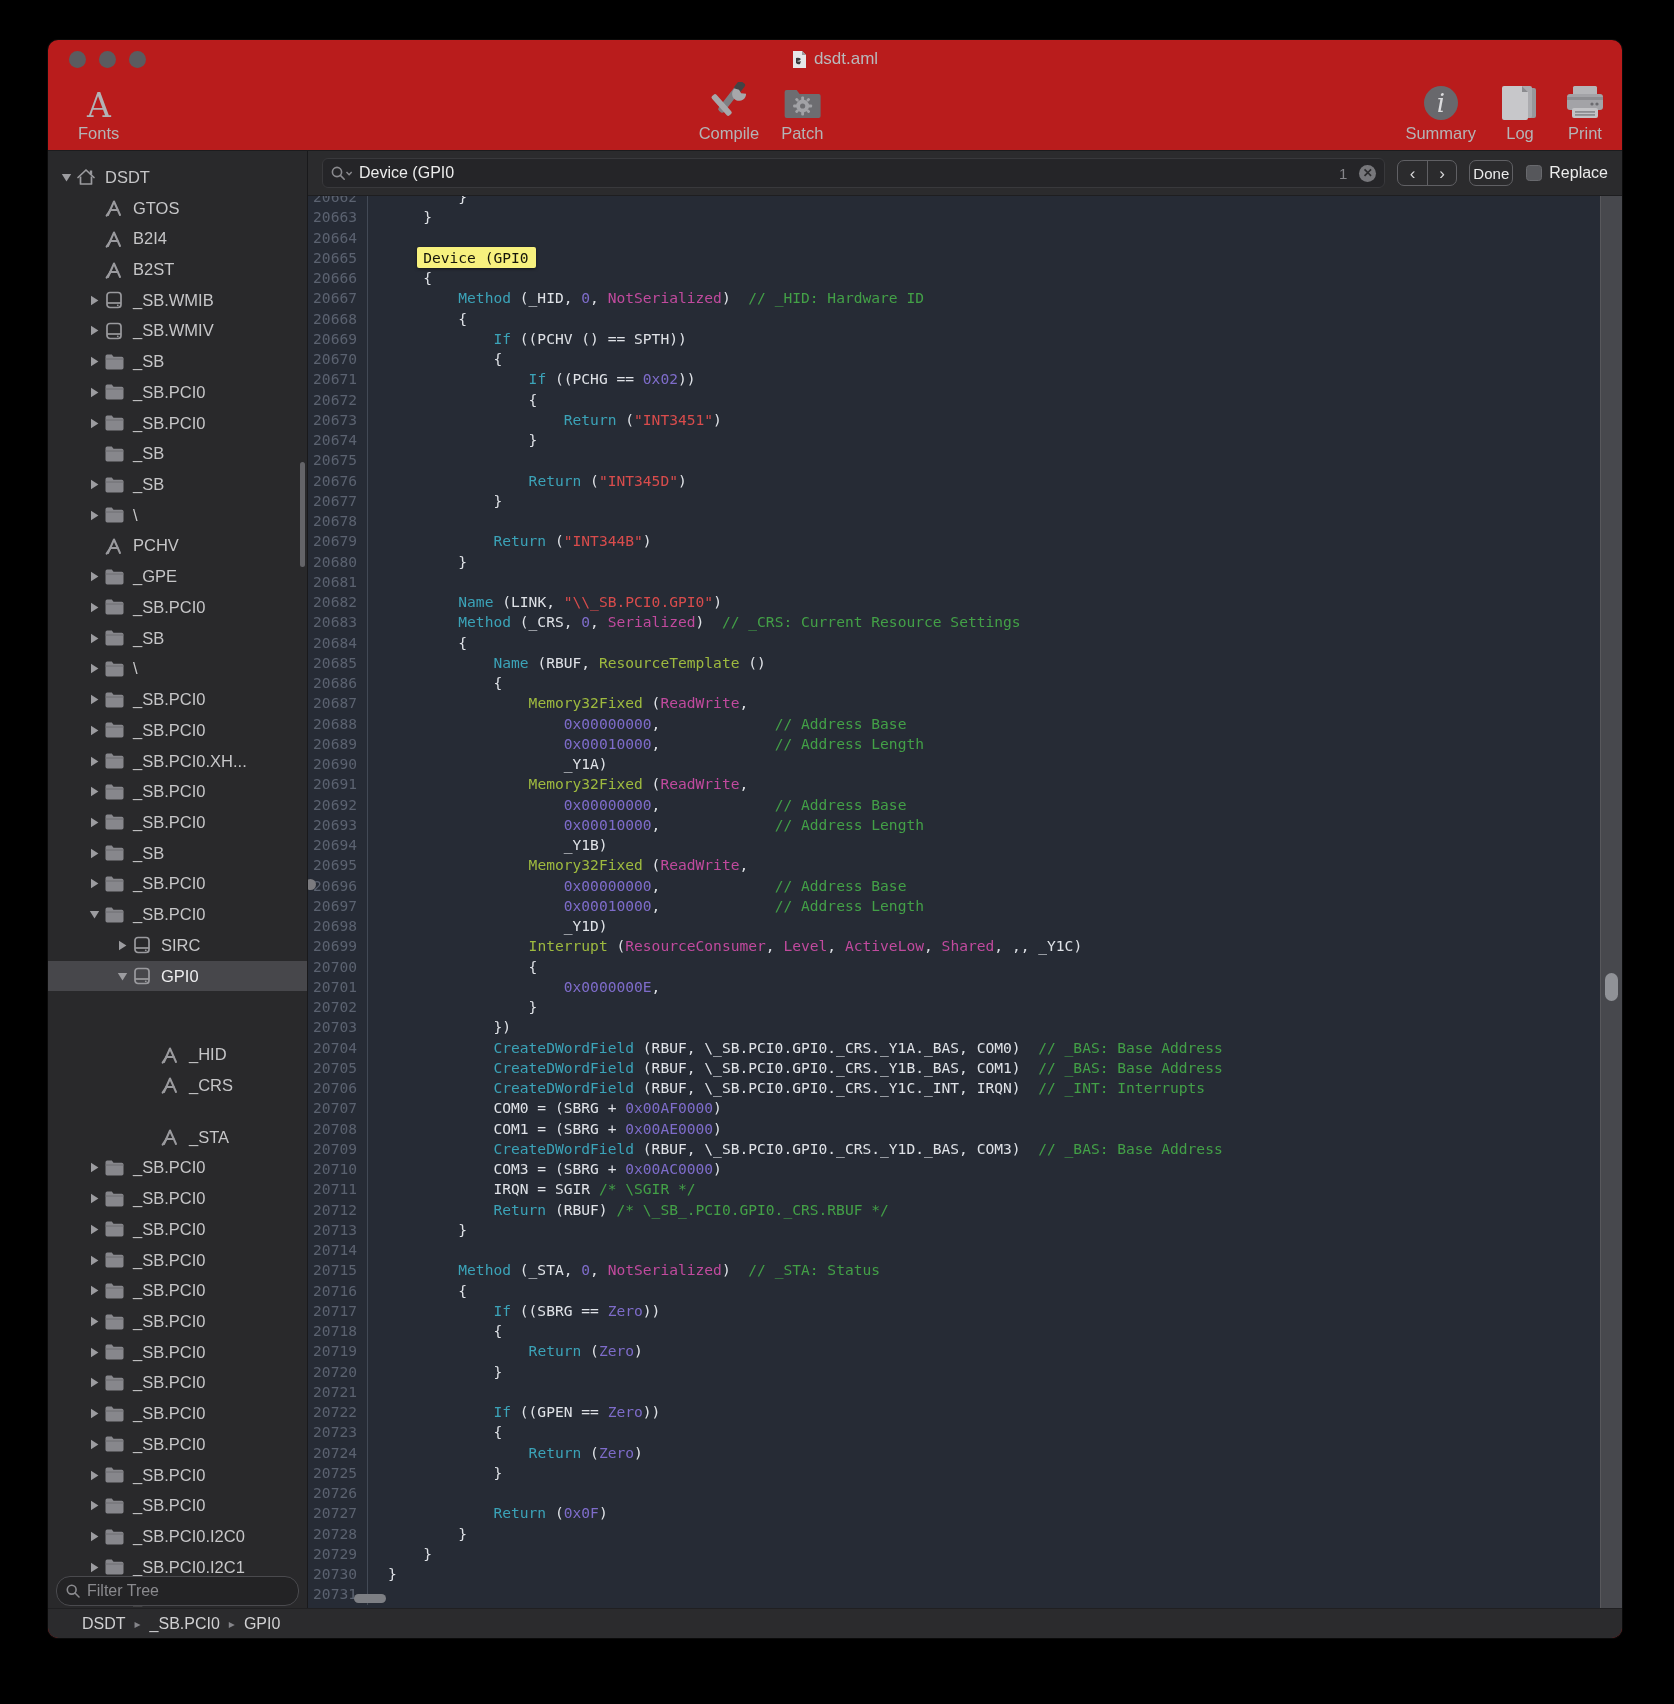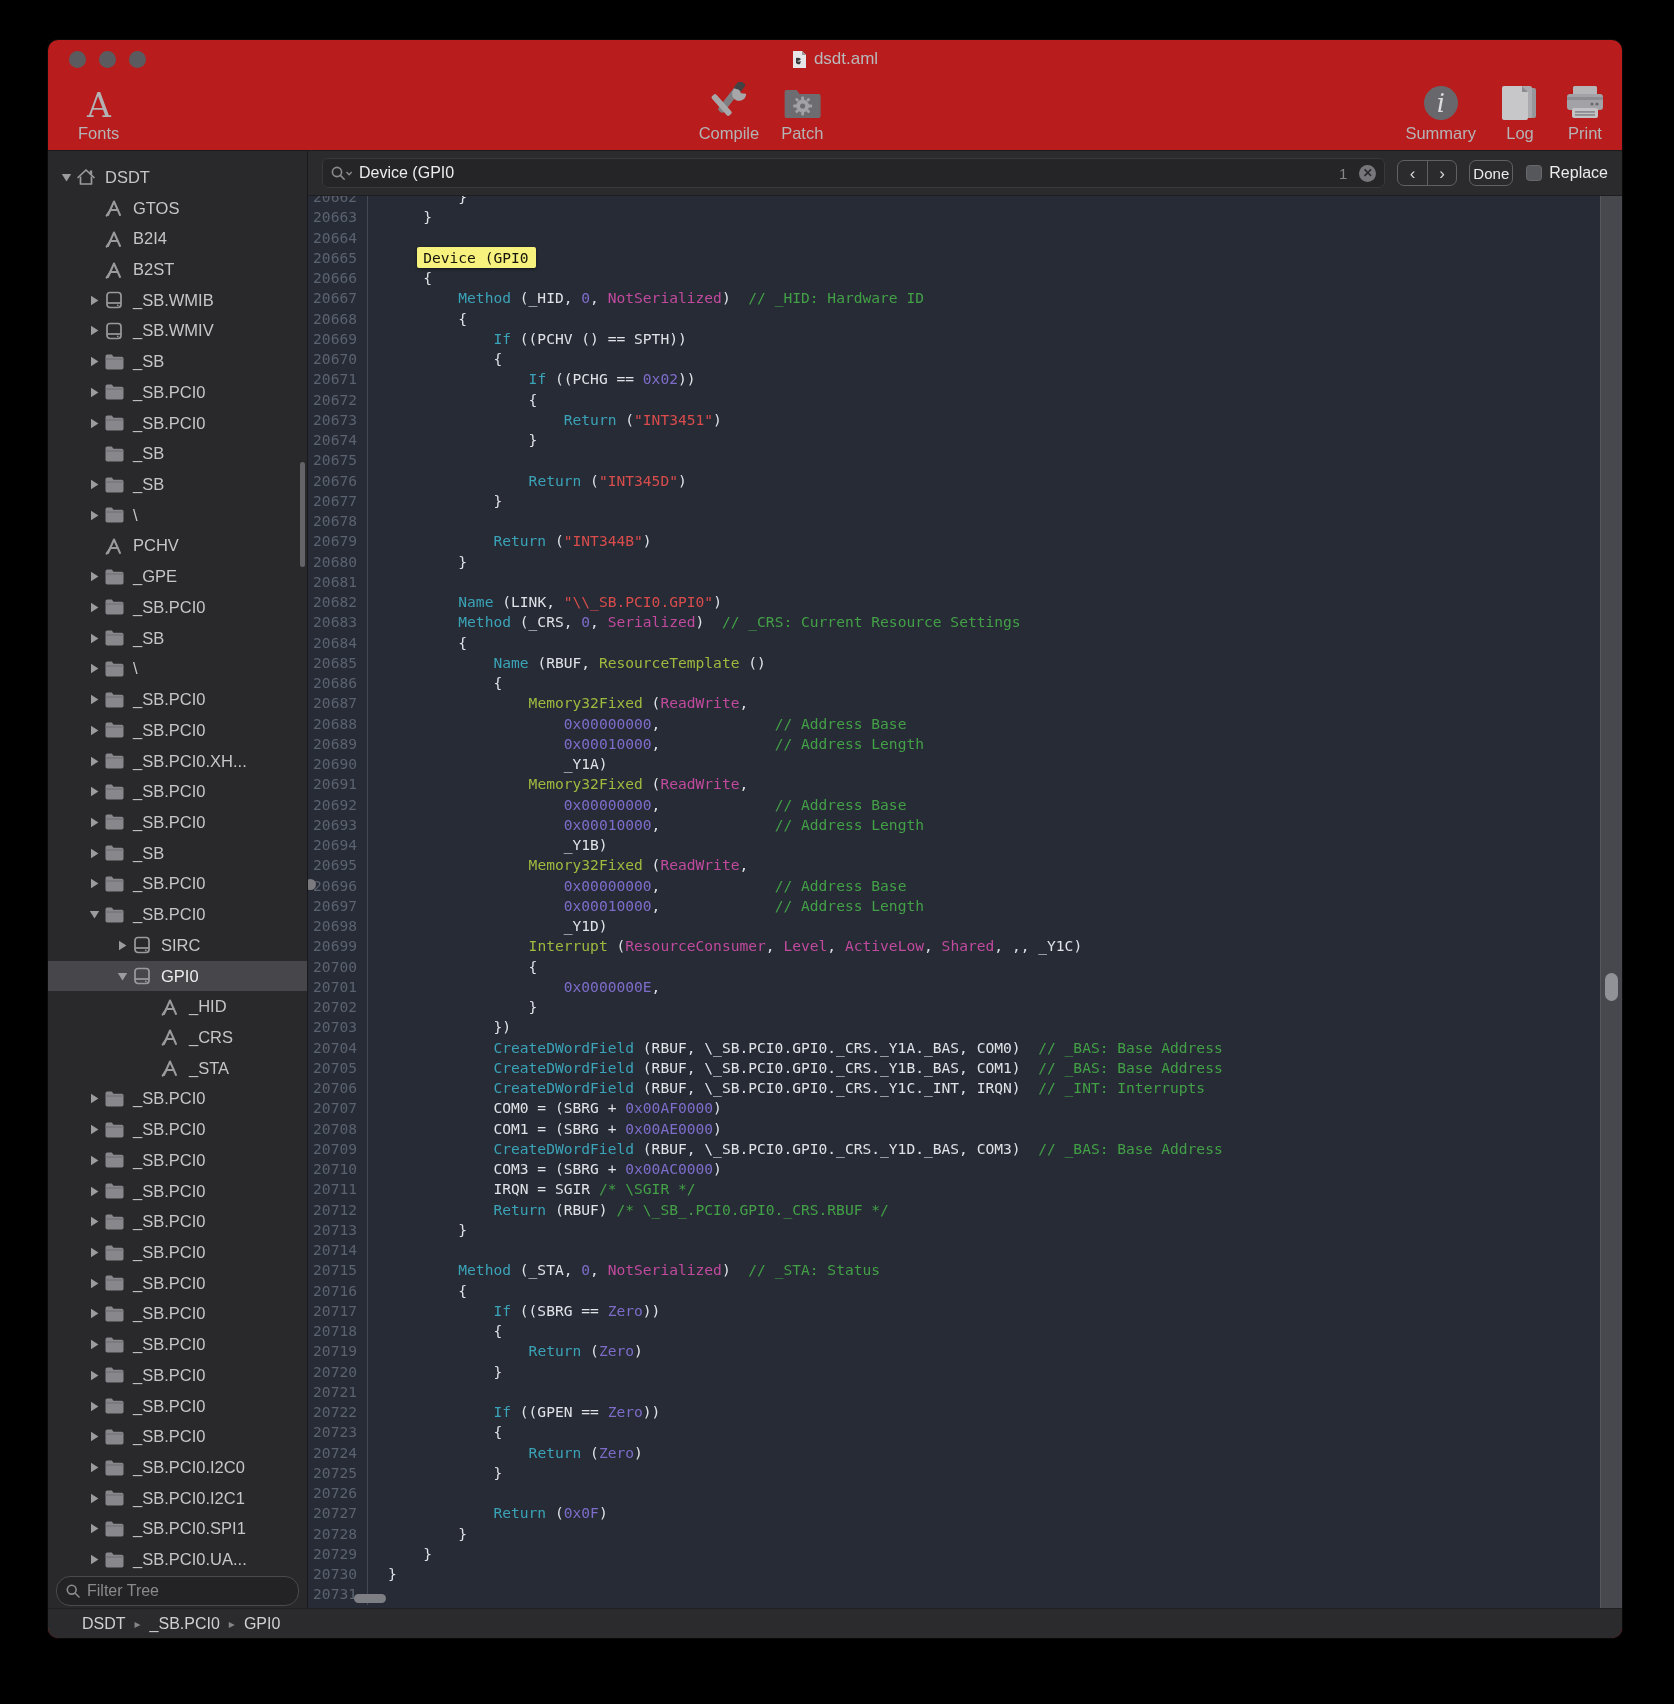--- a/index.html
+++ b/index.html
@@ -549,21 +549,21 @@
             </span>
             <span class="ticon">
               <svg width="20" height="20" viewBox="0 0 20 20">
                 <rect x="3" y="2.5" width="14" height="15" rx="3" fill="none" stroke="#9a9a9e" stroke-width="1.7"></rect>
                 <line x1="3" y1="13" x2="17" y2="13" stroke="#9a9a9e" stroke-width="1.7"></line>
                 <circle cx="13.8" cy="15.3" r="0.9" fill="#9a9a9e"></circle>
               </svg>
             </span>
             <span>GPI0</span>
           </div>
-          <div class="tree-row" style="padding-left: 94px;">
+          <div class="tree-row" style="padding-left: 94px; margin-top: 48px;">
             <span class="disc"></span>
             <span class="ticon">
               <svg width="20" height="20" viewBox="0 0 20 20">
                 <path d="M4 17 L10 3.5 L16 17" fill="none" stroke="#9a9a9e" stroke-width="2" stroke-linecap="round" stroke-linejoin="round"></path>
                 <line x1="6.4" y1="12" x2="13.6" y2="12" stroke="#9a9a9e" stroke-width="2" stroke-linecap="round"></line>
                 <line x1="2.6" y1="17.6" x2="6.4" y2="12.2" stroke="#9a9a9e" stroke-width="2" stroke-linecap="round"></line>
               </svg>
             </span>
             <span>_HID</span>
           </div>
@@ -571,21 +571,21 @@
             <span class="disc"></span>
             <span class="ticon">
               <svg width="20" height="20" viewBox="0 0 20 20">
                 <path d="M4 17 L10 3.5 L16 17" fill="none" stroke="#9a9a9e" stroke-width="2" stroke-linecap="round" stroke-linejoin="round"></path>
                 <line x1="6.4" y1="12" x2="13.6" y2="12" stroke="#9a9a9e" stroke-width="2" stroke-linecap="round"></line>
                 <line x1="2.6" y1="17.6" x2="6.4" y2="12.2" stroke="#9a9a9e" stroke-width="2" stroke-linecap="round"></line>
               </svg>
             </span>
             <span>_CRS</span>
           </div>
-          <div class="tree-row" style="padding-left: 94px;">
+          <div class="tree-row" style="padding-left: 94px; margin-top: 21px;">
             <span class="disc"></span>
             <span class="ticon">
               <svg width="20" height="20" viewBox="0 0 20 20">
                 <path d="M4 17 L10 3.5 L16 17" fill="none" stroke="#9a9a9e" stroke-width="2" stroke-linecap="round" stroke-linejoin="round"></path>
                 <line x1="6.4" y1="12" x2="13.6" y2="12" stroke="#9a9a9e" stroke-width="2" stroke-linecap="round"></line>
                 <line x1="2.6" y1="17.6" x2="6.4" y2="12.2" stroke="#9a9a9e" stroke-width="2" stroke-linecap="round"></line>
               </svg>
             </span>
             <span>_STA</span>
           </div>

